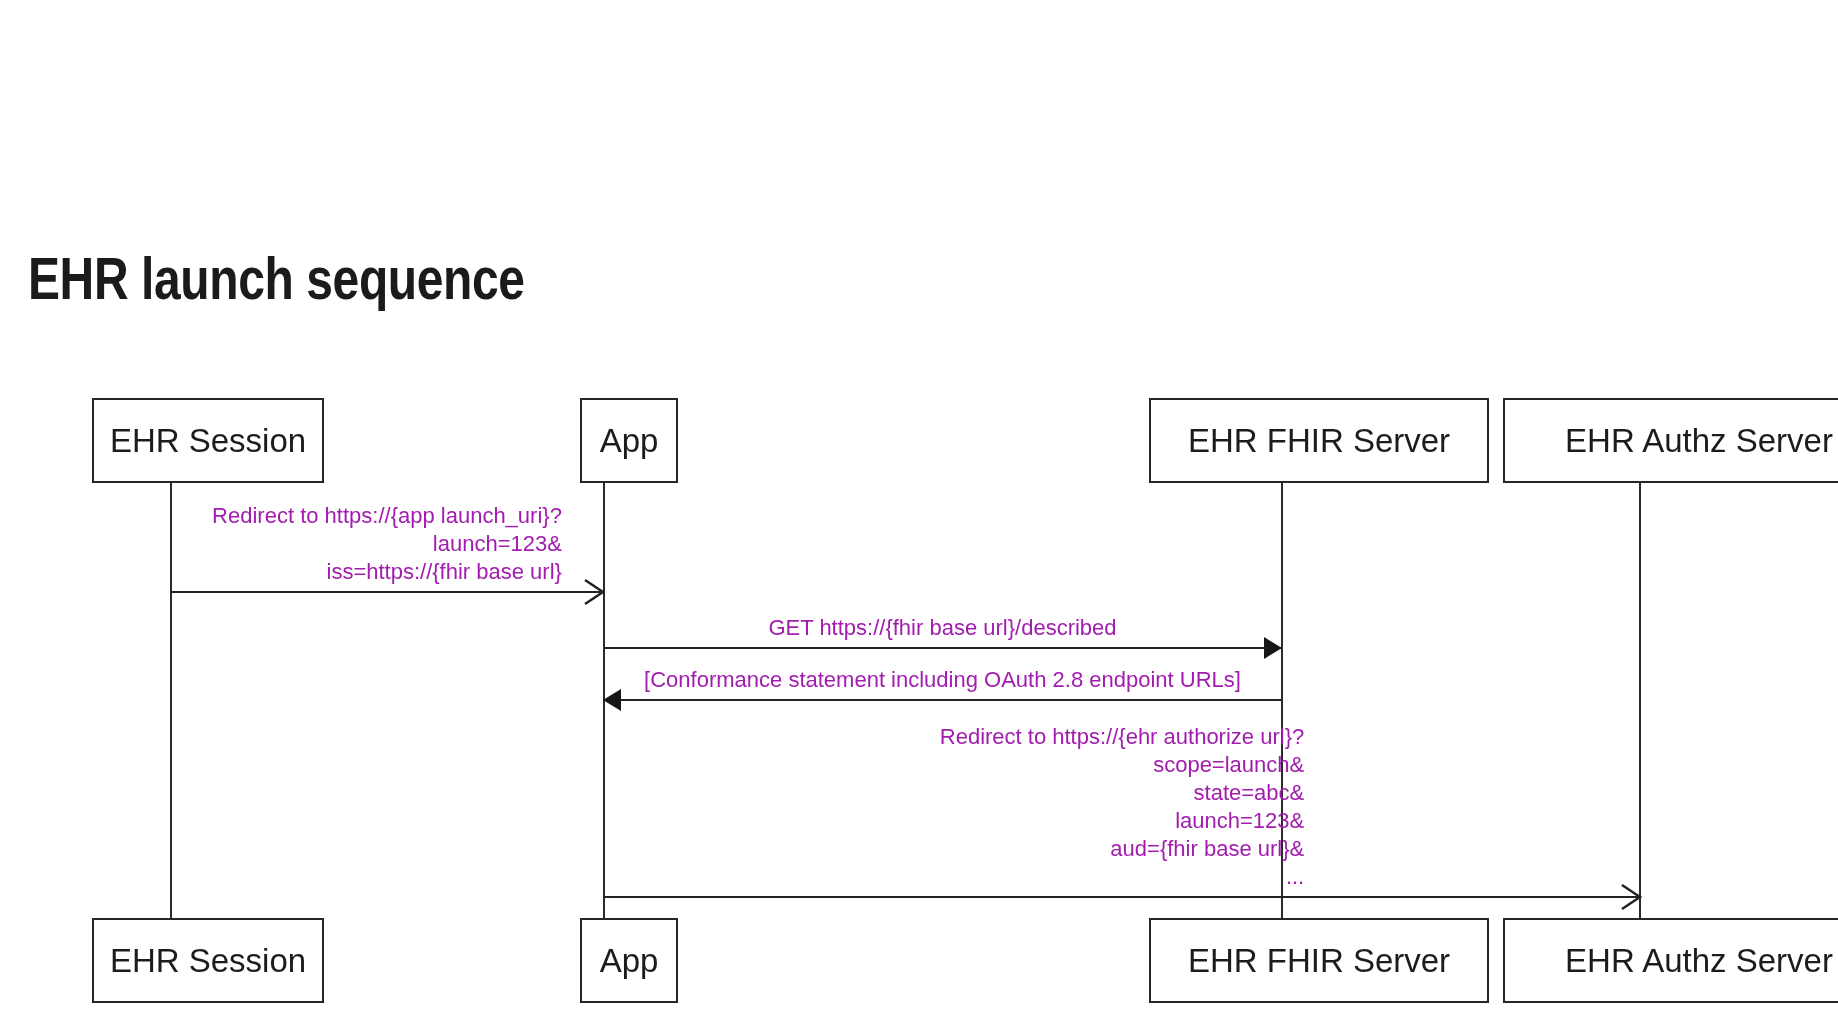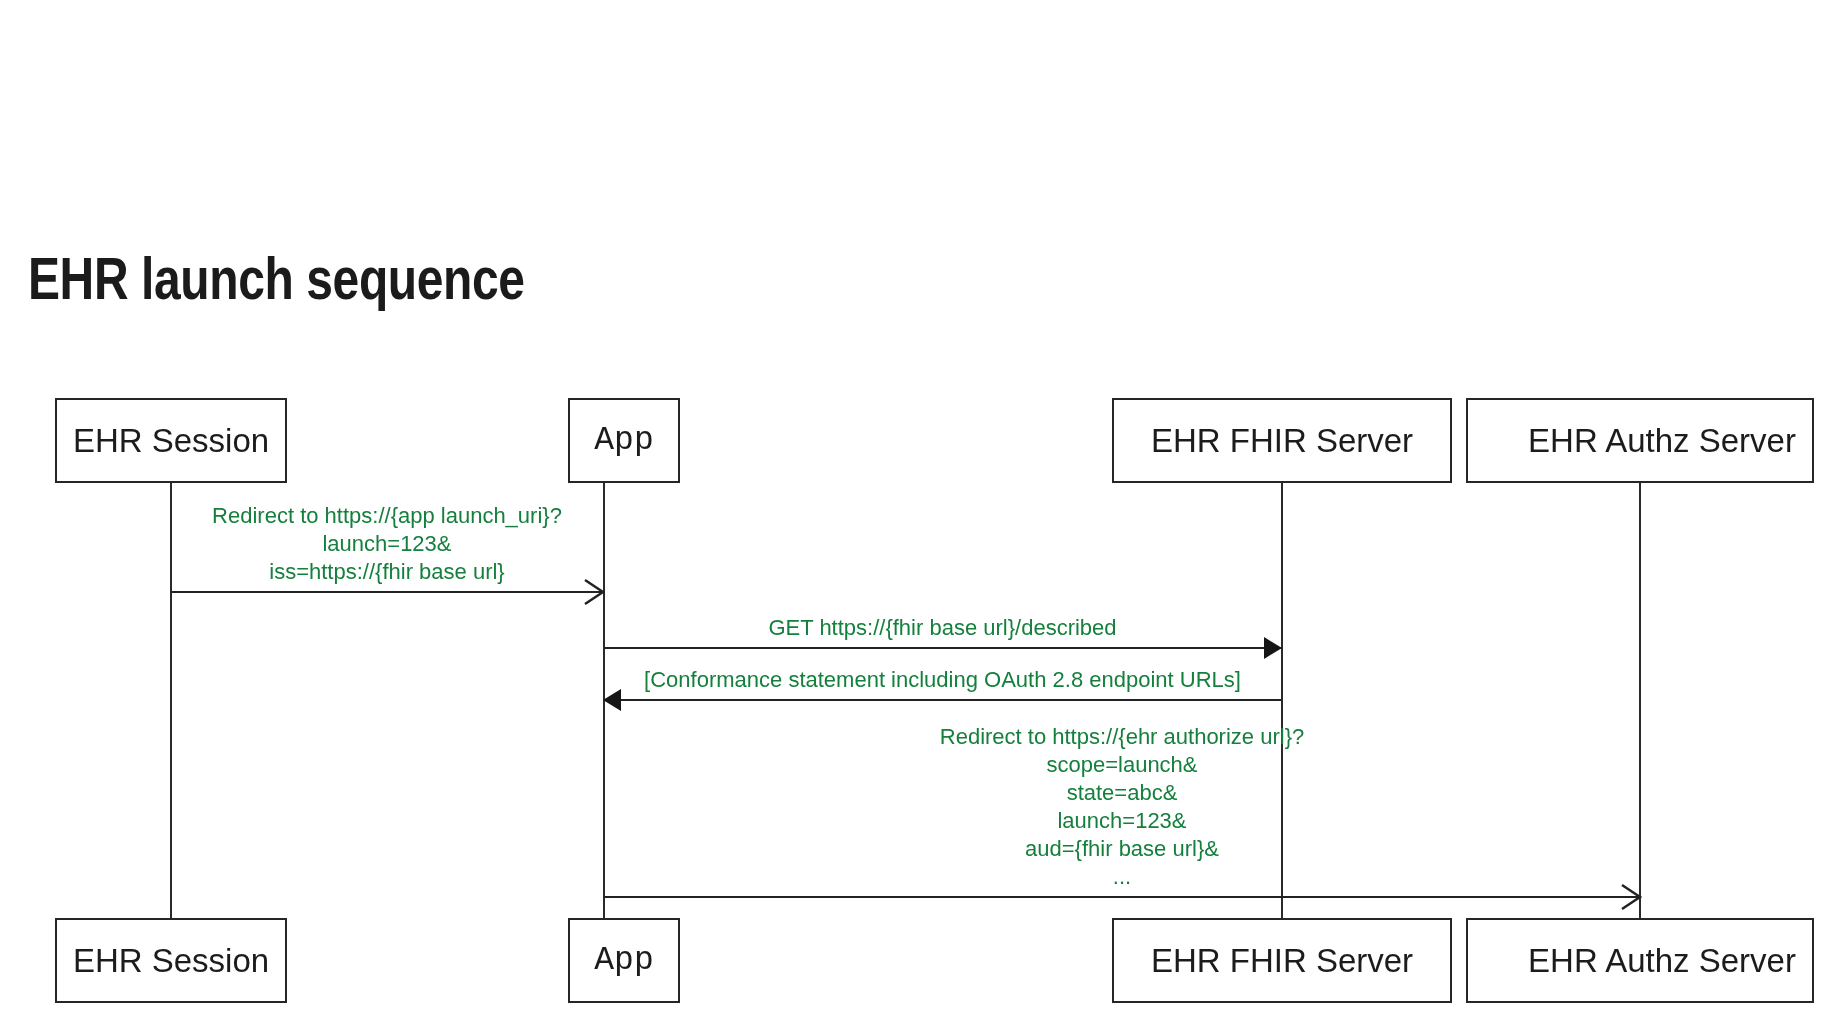--- a/index.html
+++ b/index.html
@@ -32,43 +32,44 @@
 
   
   .diagram { position:absolute; left:0; top:0; width:1838px; height:1020px; }
 
   .actor {
     position:absolute; height:85px;
     border:2px solid #262626; background:#ffffff;
     display:flex; align-items:center; justify-content:center;
     font-size:33px; color:#1c1c1c; white-space:nowrap;
     z-index:3;
+    margin-left:37px;
   }
   .row-top    { top:398px; }
   .row-bottom { top:918px; }
   .a-session { left:55px;   width:232px; }
-  .a-app     { left:568px;  width:112px;font-family:Liberation Mono, monospace; }
+  .a-app     { left:543px;  width:98px; }
   .a-fhir    { left:1112px; width:340px; }
   .a-authz   { left:1466px; width:348px;padding-left:44px; }
 
   .lifeline {
     position:absolute; top:483px; height:435px; width:2px;
     background:#2a2a2a; z-index:1;
   }
   .ll-session { left:170px; }
   .ll-app     { left:603px; }
   .ll-fhir    { left:1281px; }
   .ll-authz   { left:1639px; }
 
   .msg { position:absolute; height:2px; z-index:2; }
   .msg-line { position:absolute; left:0; right:0; top:0; height:2px; background:#222222; }
   .msg-label {
     position:absolute; bottom:7px; left:50%; transform:translateX(-50%);
-    width:max-content; white-space:pre-line; text-align:center;
-    font-size:22px; line-height:28px; color:#15803d;
+    width:max-content; white-space:pre-line; text-align:right;
+    font-size:22px; line-height:28px; color:#a21caf;
   }
   .msg1 { left:171px; top:591px; width:432px; }
   .msg2 { left:604px; top:647px; width:677px; }
   .msg3 { left:604px; top:699px; width:677px; }
   .msg4 { left:604px; top:896px; width:1036px; }
 
   .arrow-open { position:absolute; top:-15px; }
   .arrow-open.right { right:-3px; }
   .arrow-filled {
     position:absolute; top:-10px; width:0; height:0;

